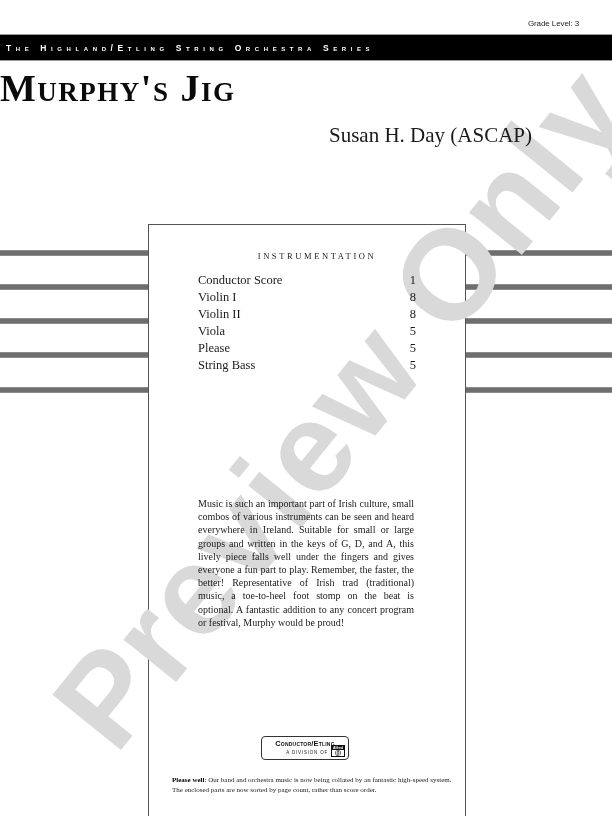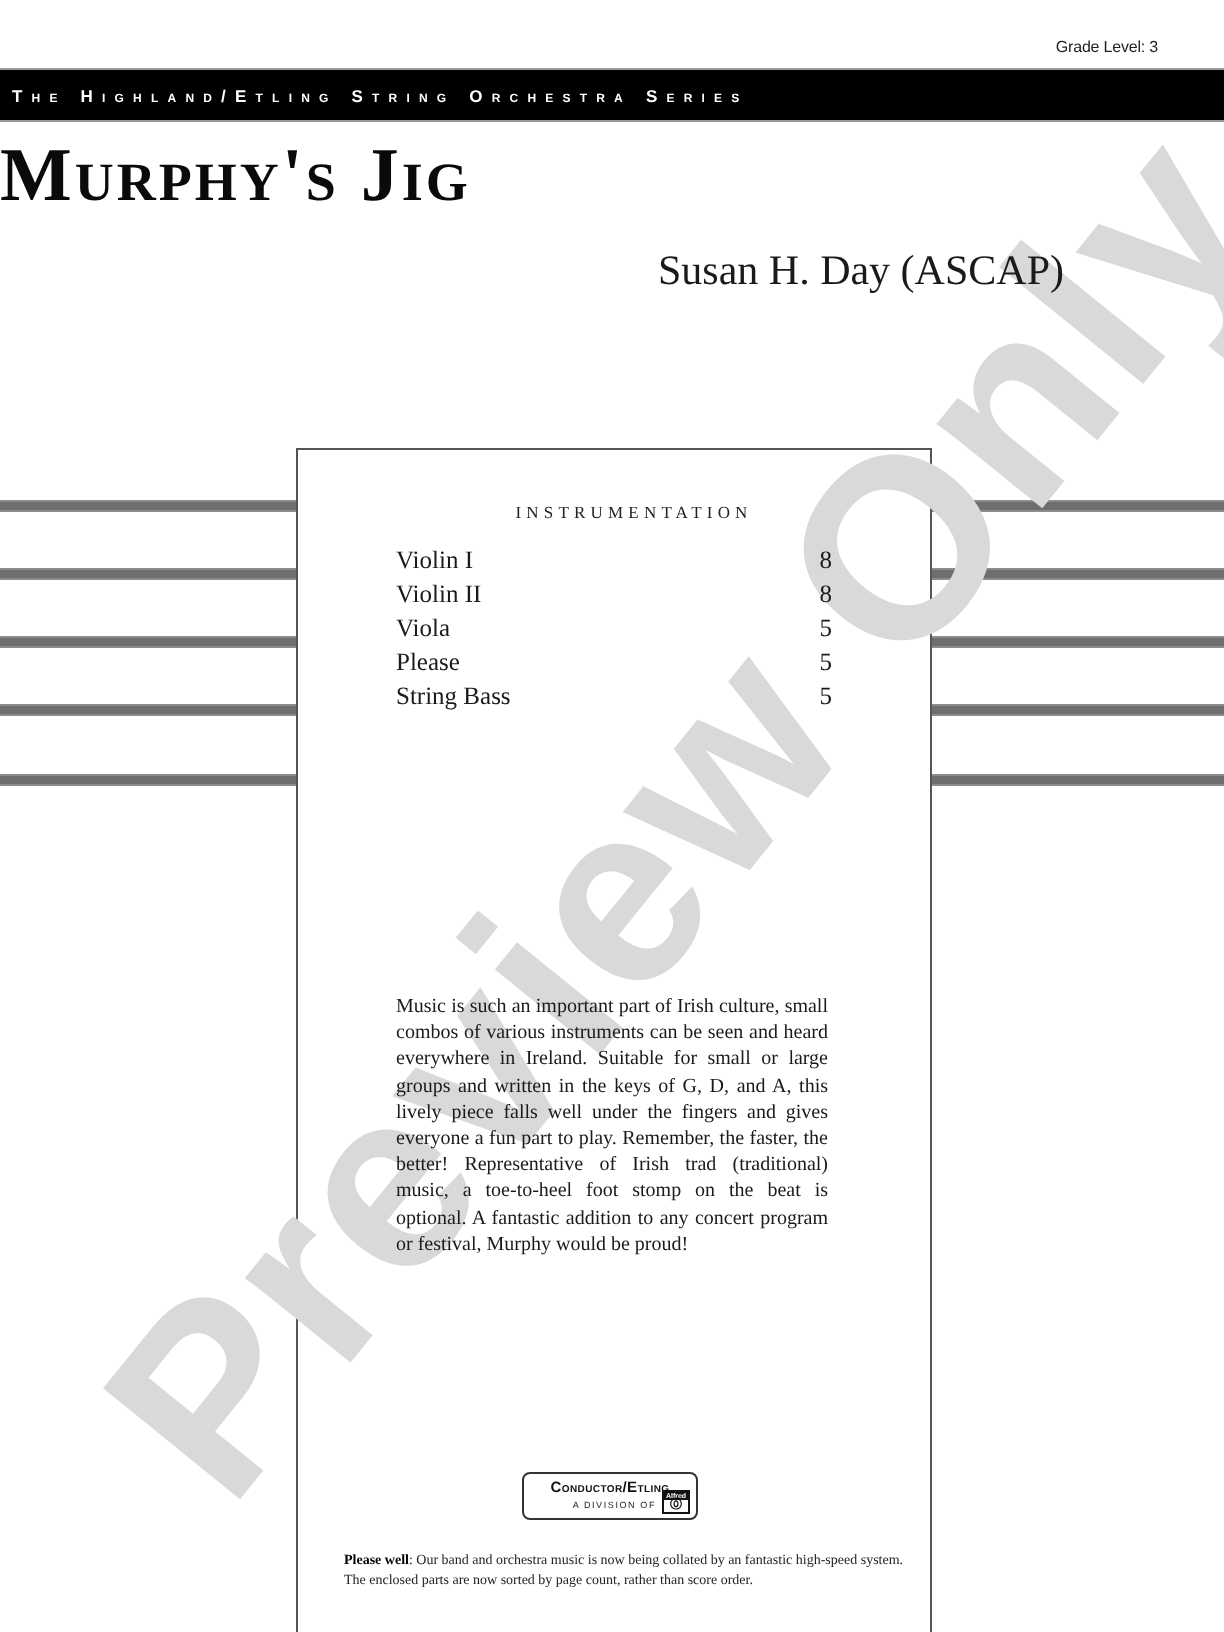--- a/index.html
+++ b/index.html
@@ -248,20 +248,24 @@
 <div class="staff-line staff-right" style="top:387px"></div>
 
 <div class="info-box"></div>
 
 <div class="watermark">Preview Only</div>
 
 <div class="content instr-heading">INSTRUMENTATION</div>
 
 <div class="content instr-list">
   <div class="instr-row">
+    <span>Conductor Score</span>
+    <span class="instr-count">1</span>
+  </div>
+  <div class="instr-row">
     <span>Violin I</span>
     <span class="instr-count">8</span>
   </div>
   <div class="instr-row">
     <span>Violin II</span>
     <span class="instr-count">8</span>
   </div>
   <div class="instr-row">
     <span>Viola</span>
     <span class="instr-count">5</span>

